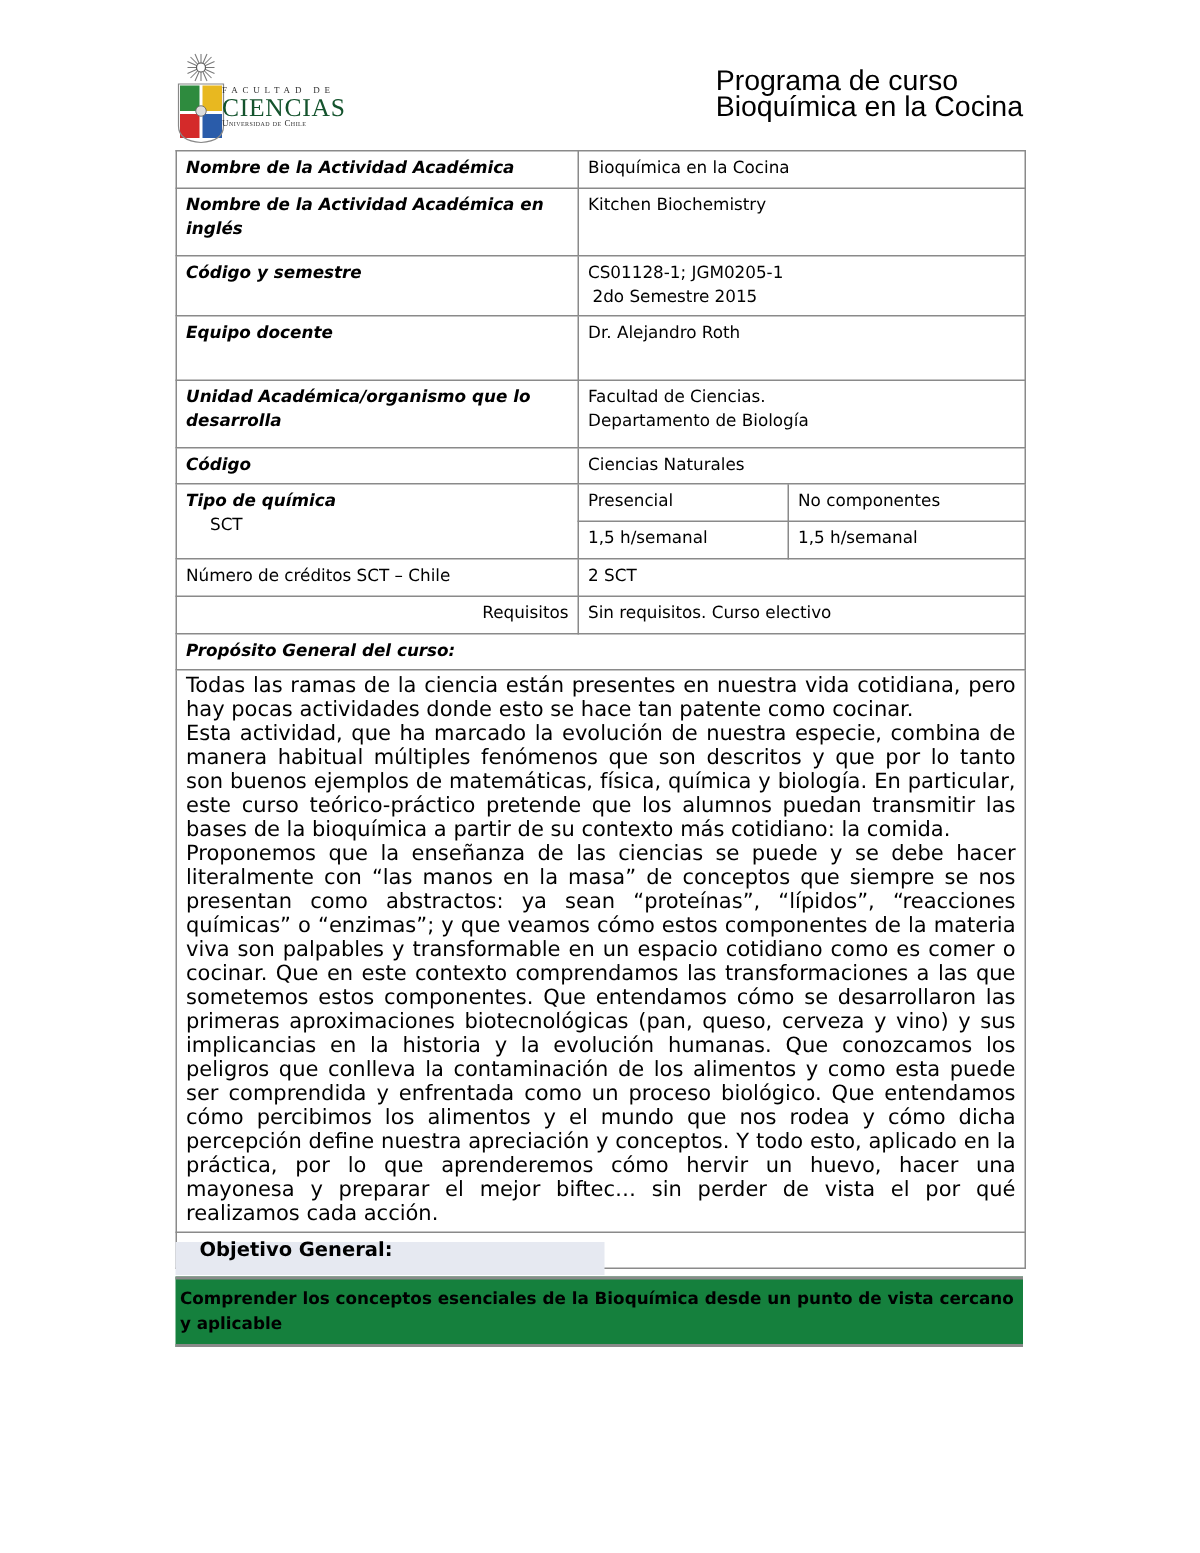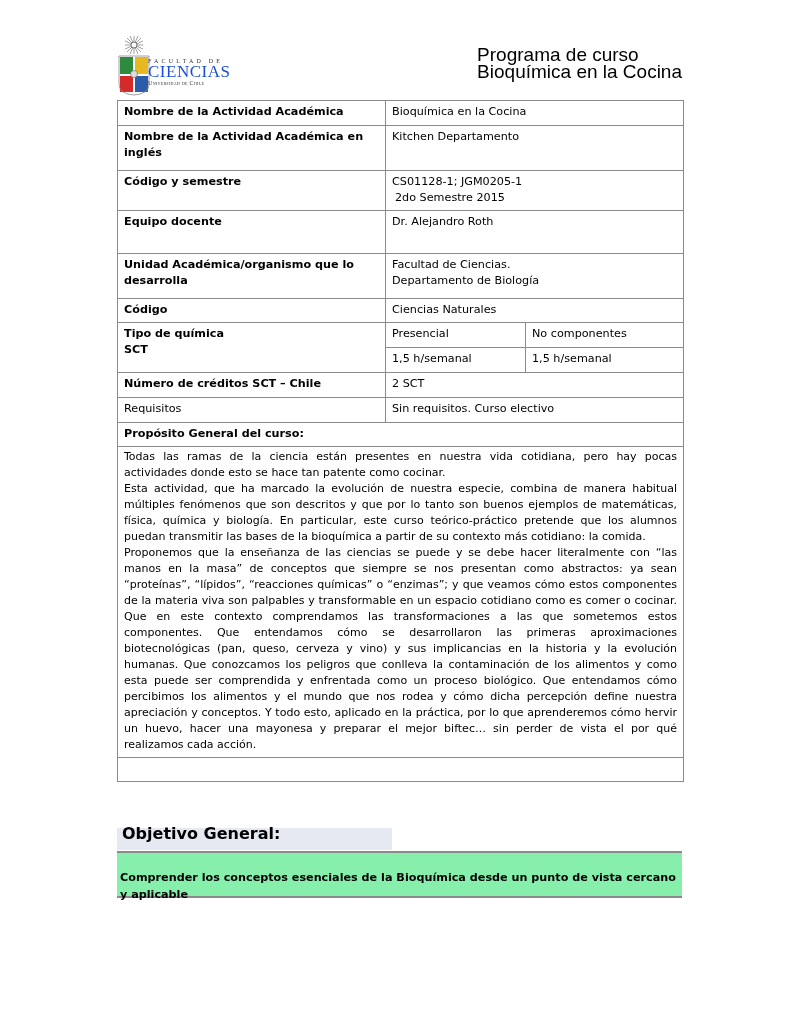--- a/index.html
+++ b/index.html
@@ -1,39 +1,39 @@
 <!DOCTYPE html>
 <html><head>
 <meta charset="utf-8">
 <style>
   html, body { margin: 0; padding: 0; background: #ffffff; }
   body { width: 800px; height: 1035px; position: relative; overflow: hidden;
          font-family: "Liberation Sans", sans-serif; color: #000; }
   .logo { position: absolute; left: 116px; top: 34px; width: 120px; height: 60px; }
   .logo-text { position: absolute; left: 148px; top: 58px; }
   .logo-small { font-size: 6px; letter-spacing: 3.2px; color: #333; font-family: "Liberation Serif", serif; }
-  .logo-big { font-size: 17px; letter-spacing: 0.5px; color: #1d4ed8; font-family: "Liberation Serif", serif; line-height: 16px; }
+  .logo-big { font-size: 17px; letter-spacing: 0.5px; color: #14532d; font-family: "Liberation Serif", serif; line-height: 16px; }
   .logo-sub { font-size: 6px; letter-spacing: 0.3px; color: #333; font-family: "Liberation Serif", serif; font-variant: small-caps; }
   .header-right { position: absolute; right: 118px; top: 46px; text-align: left; font-size: 19px; line-height: 17px; }
   .header-right div { font-family: "Liberation Sans", sans-serif; }
 
   table.main { position: absolute; left: 117px; top: 100px; width: 566px; border-collapse: collapse;
                font-family: "DejaVu Sans", sans-serif; font-size: 11.2px; table-layout: fixed; }
   table.main td { border: 1px solid #8a8a8a; padding: 3px 6px 4px 6px; vertical-align: top; line-height: 16px; }
-  .lbl { font-weight: bold; }
-  .bold { font-weight: bold; }
+  .lbl { font-style: italic; font-weight: bold; }
+  .bold { font-weight: normal; margin-left: 16px; }
   .it { }
-  .center { text-align: left; margin-top: 32px; }
-  .para { text-align: justify; font-size: 11px; line-height: 17.5px; padding-top: 2px !important; padding-bottom: 4px !important; }
+  .center { text-align: right; margin-top: 32px; }
+  .para { text-align: justify; font-size: 14px; line-height: 17.5px; padding-top: 2px !important; padding-bottom: 4px !important; }
   .para p { margin: 0; }
   .obj-label { position: absolute; left: 117px; top: 828px; width: 270px; height: 22px; background: #e6e9f1;
-               font-family: "DejaVu Sans", sans-serif; font-weight: bold; font-size: 16px; padding: 0 0 0 5px; line-height: 12px; }
-  .obj-body { position: absolute; left: 117px; top: 851px; width: 565px; height: 47px; background: #86efac;
+               font-family: "DejaVu Sans", sans-serif; font-weight: bold; font-size: 13px; padding: 0 0 0 16px; line-height: 12px; }
+  .obj-body { position: absolute; left: 117px; top: 851px; width: 565px; height: 47px; background: #15803d;
               border-top: 2px solid #8a8a8a; border-bottom: 2px solid #8a8a8a;
-              font-family: "DejaVu Sans", sans-serif; font-weight: bold; font-size: 11.2px; line-height: 17px; padding: 16px 0 0 3px; box-sizing: border-box; }
+              font-family: "DejaVu Sans", sans-serif; font-weight: bold; font-size: 11.2px; line-height: 17px; padding: 4px 0 0 3px; box-sizing: border-box; }
 </style>
 </head>
 <body>
 
 <div class="logo">
   <svg width="36" height="62" viewBox="0 0 36 62">
     <g stroke="#777" stroke-width="0.7">
       <line x1="18" y1="2" x2="18" y2="20"></line>
         <line x1="9" y1="11" x2="27" y2="11"></line>
       <line x1="11" y1="4" x2="25" y2="18"></line>
@@ -69,21 +69,21 @@
     <col style="width:140px">
     <col style="width:158px">
   </colgroup>
   <tbody>
       <tr style="height:25px">
     <td class="lbl">Nombre de la Actividad Académica</td>
     <td colspan="2">Bioquímica en la Cocina</td>
   </tr>
   <tr style="height:45px">
     <td class="lbl">Nombre de la Actividad Académica en inglés</td>
-    <td colspan="2">Kitchen Departamento</td>
+    <td colspan="2">Kitchen Biochemistry</td>
   </tr>
   <tr style="height:40px">
     <td class="lbl">Código y semestre</td>
     <td colspan="2">
       <div>CS01128-1; JGM0205-1</div>
       <div style="padding-left:3px">2do Semestre 2015</div>
     </td>
   </tr>
   <tr style="height:43px">
     <td class="lbl">Equipo docente</td>

